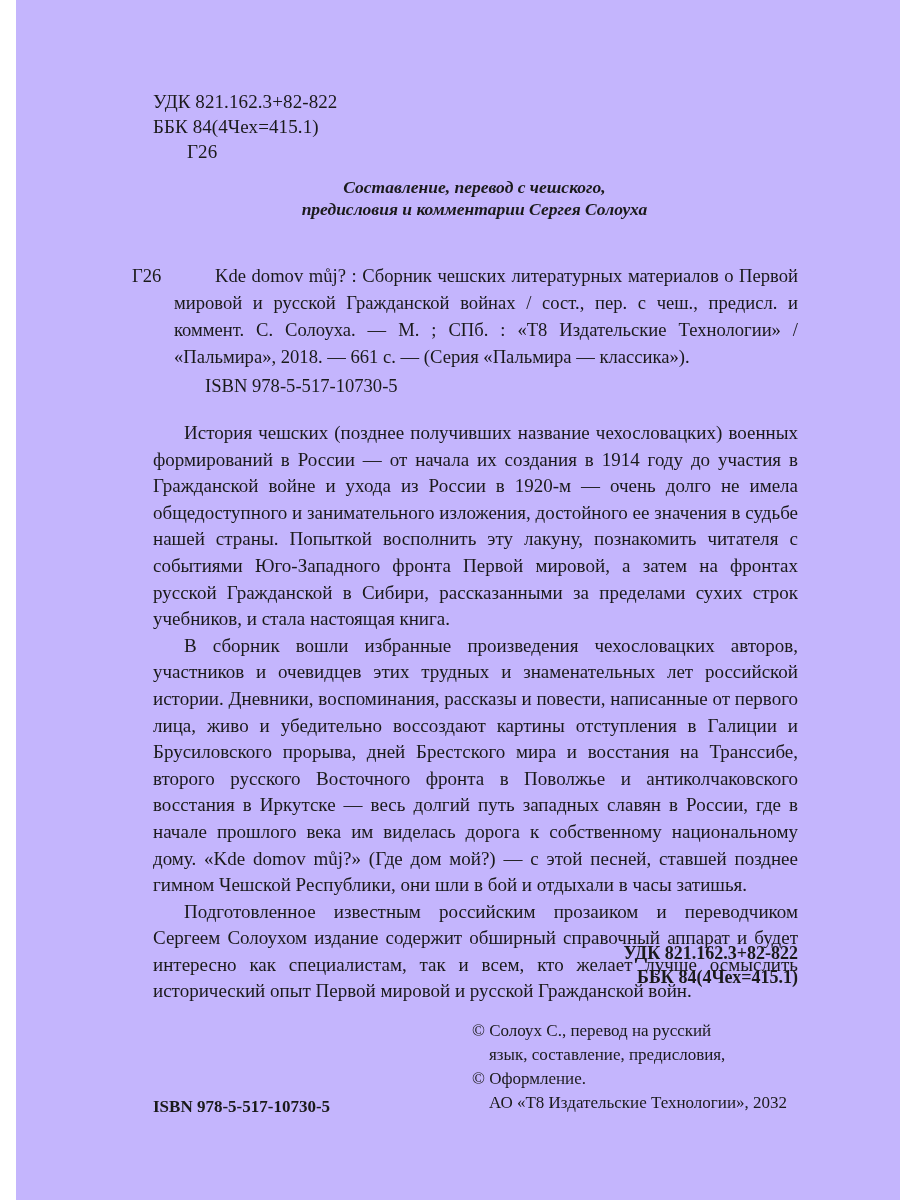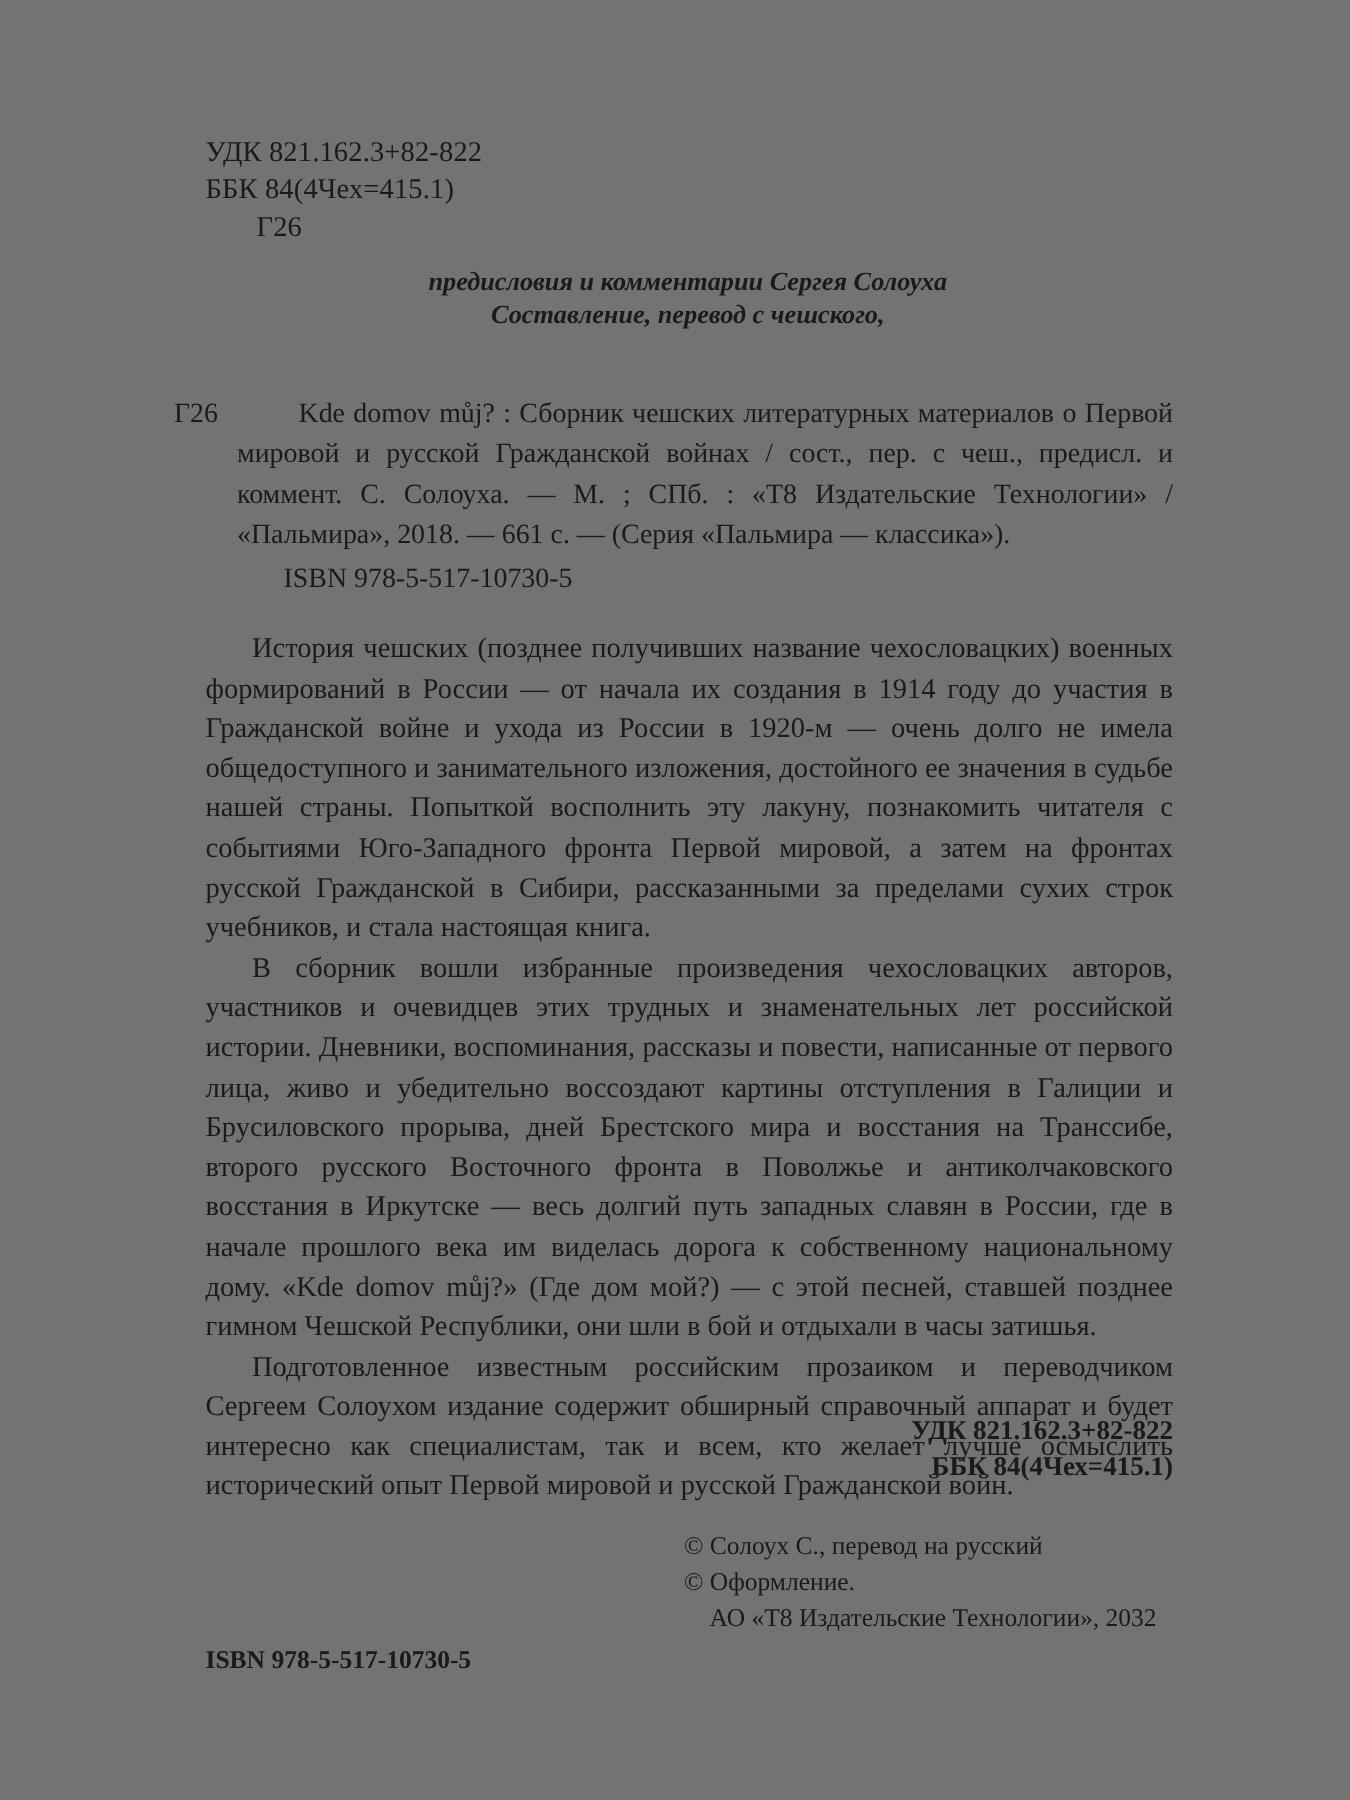--- a/index.html
+++ b/index.html
@@ -13,21 +13,22 @@
     height: 1200px;
     position: relative;
     font-family: "Liberation Serif", "DejaVu Serif", serif;
     color: #1a1a1a;
     overflow: hidden;
   }
 
   .page {
     position: absolute;
     inset: 0;
-    background: #737373;
+    background: #c4b5fd;
+    margin-left: 16px;
   }
 
   
   .class-block {
     position: absolute;
     left: 137px;
     top: 89px;
     font-size: 19px;
     line-height: 25px;
     letter-spacing: 0.1px;
@@ -146,22 +147,22 @@
 
 <div class="page">
 
   <div class="class-block">
     <div class="udc">УДК 821.162.3+82-822</div>
     <div class="bbk">ББК 84(4Чех=415.1)</div>
     <div class="code">Г26</div>
   </div>
 
   <div class="credit">
+    <div>Составление, перевод с чешского,</div>
     <div>предисловия и комментарии Сергея Солоуха</div>
-    <div>Составление, перевод с чешского,</div>
   </div>
 
   <div class="biblio">
     <div class="entry">
       <span class="biblio-text"><span class="siglum">Г26</span><span>Kde domov můj? : Сборник чешских литературных материалов о Первой мировой и русской Гражданской войнах / сост., пер. с чеш., предисл. и коммент. С. Солоуха. — М. ; СПб. : «Т8 Издательские Технологии» / «Пальмира», 2018. — 661 с. — (Серия «Пальмира — классика»).</span></span>
       <span class="isbn-inner">ISBN 978-5-517-10730-5</span>
     </div>
   </div>
 
   <div class="annotation">
@@ -170,19 +171,20 @@
     <p>Подготовленное известным российским прозаиком и переводчиком Сергеем Солоухом издание содержит обширный справочный аппарат и будет интересно как специалистам, так и всем, кто желает лучше осмыслить исторический опыт Первой мировой и русской Гражданской войн.</p>
   </div>
 
   <div class="class-bottom">
     <div>УДК 821.162.3+82-822</div>
     <div>ББК 84(4Чех=415.1)</div>
   </div>
 
   <div class="copyright">
     <div class="cline">© Солоух С., перевод на русский</div>
+    <div class="cont">язык, составление, предисловия,</div>
     <div class="cline">© Оформление.</div>
     <div class="cont">АО «Т8 Издательские Технологии», 2032</div>
   </div>
 
   <div class="isbn-bottom">ISBN 978-5-517-10730-5</div>
 
 </div>
 
 </body></html>

